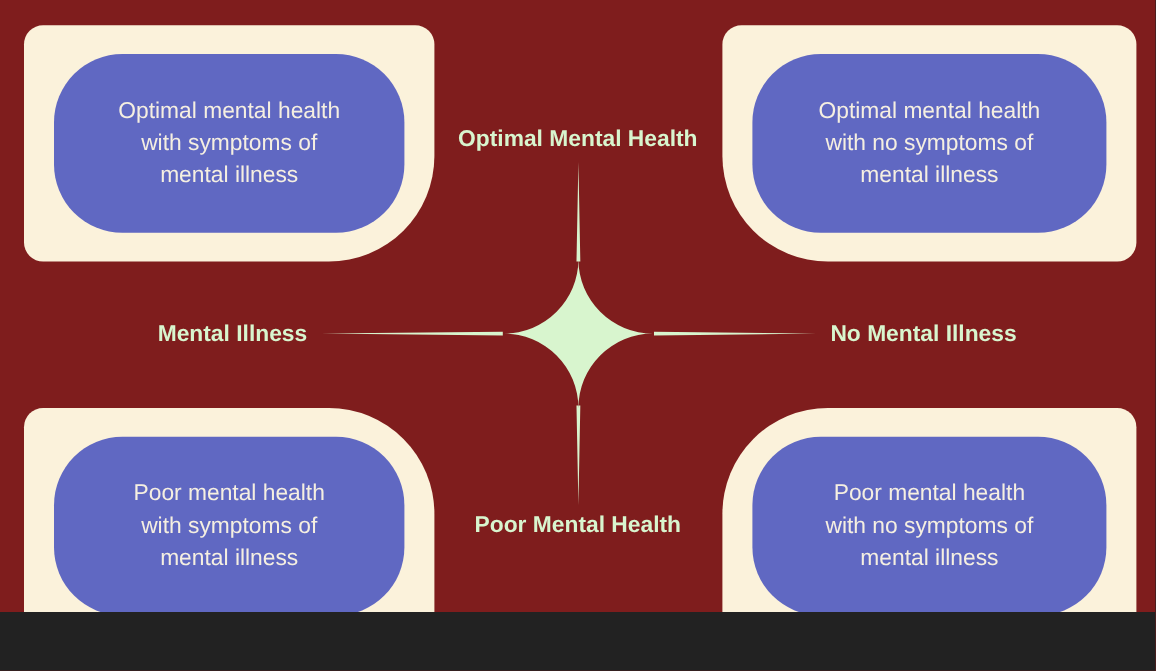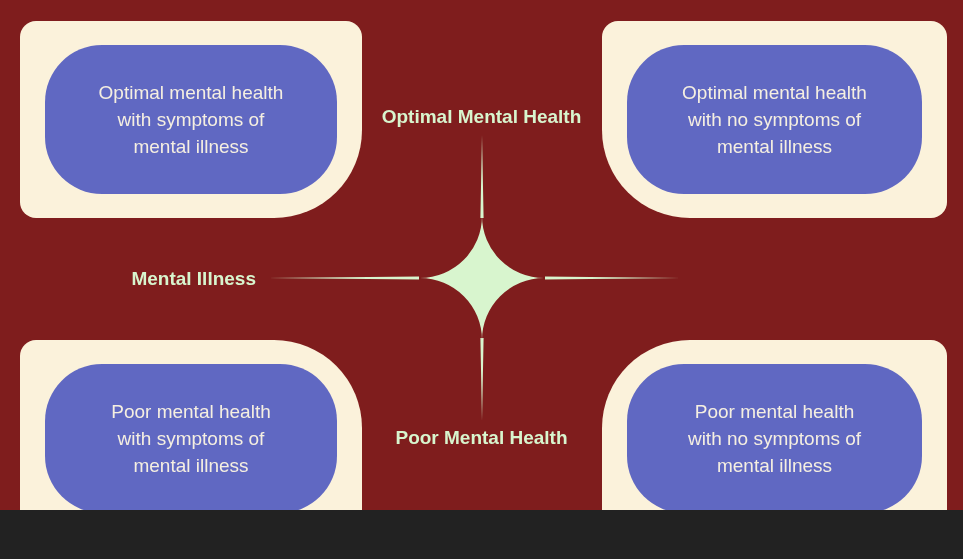--- a/index.html
+++ b/index.html
@@ -113,14 +113,15 @@
     <path d="M482 216 A62 62 0 0 0 544 278 A62 62 0 0 0 482 340 A62 62 0 0 0 420 278 A62 62 0 0 0 482 216 Z
              M482 135 L483.6 218 L480.4 218 Z
              M482 421 L483.6 338 L480.4 338 Z
              M268 278 L419 276.4 L419 279.6 Z
              M680 278 L545 276.4 L545 279.6 Z" fill="#D8F5CE"></path>
   </svg>
 
   <div class="axis-label axis-top">Optimal Mental Health</div>
   <div class="axis-label axis-bottom">Poor Mental Health</div>
   <div class="axis-label axis-left">Mental Illness</div>
+  <div class="axis-label axis-right">No Mental Illness</div>
 
 </div>
 
 </body></html>

